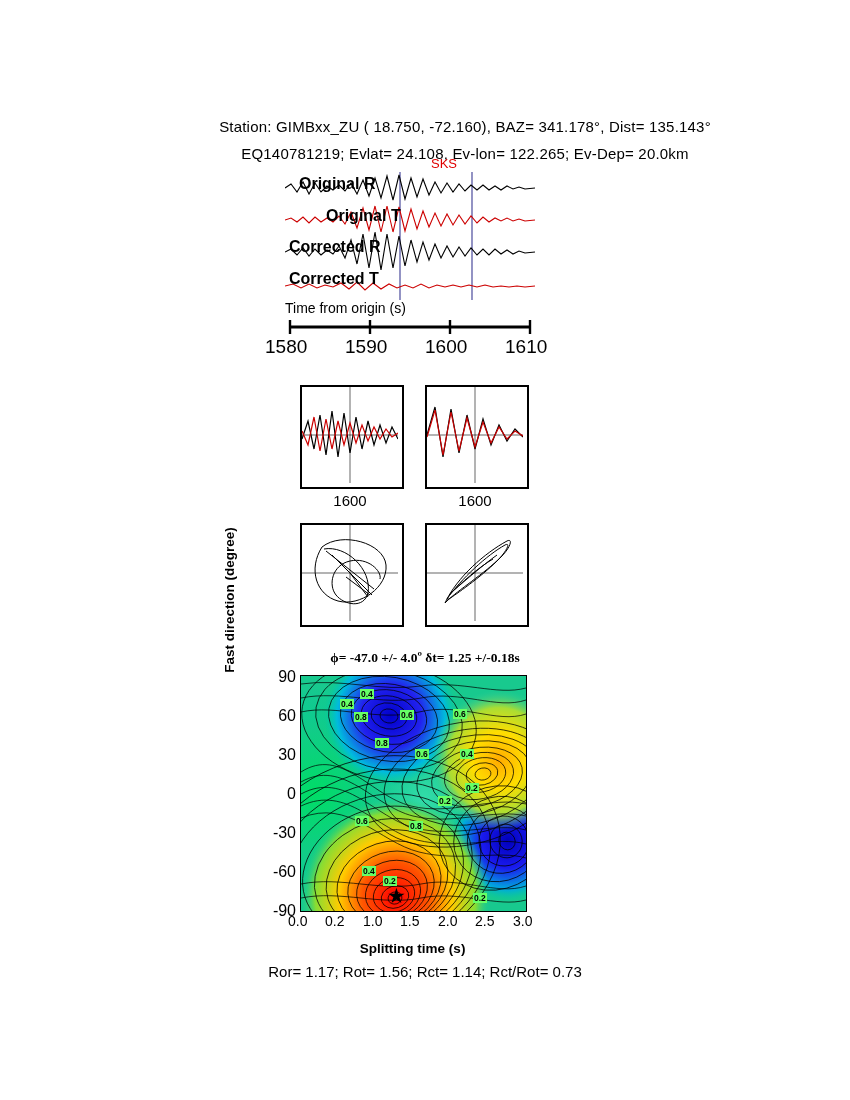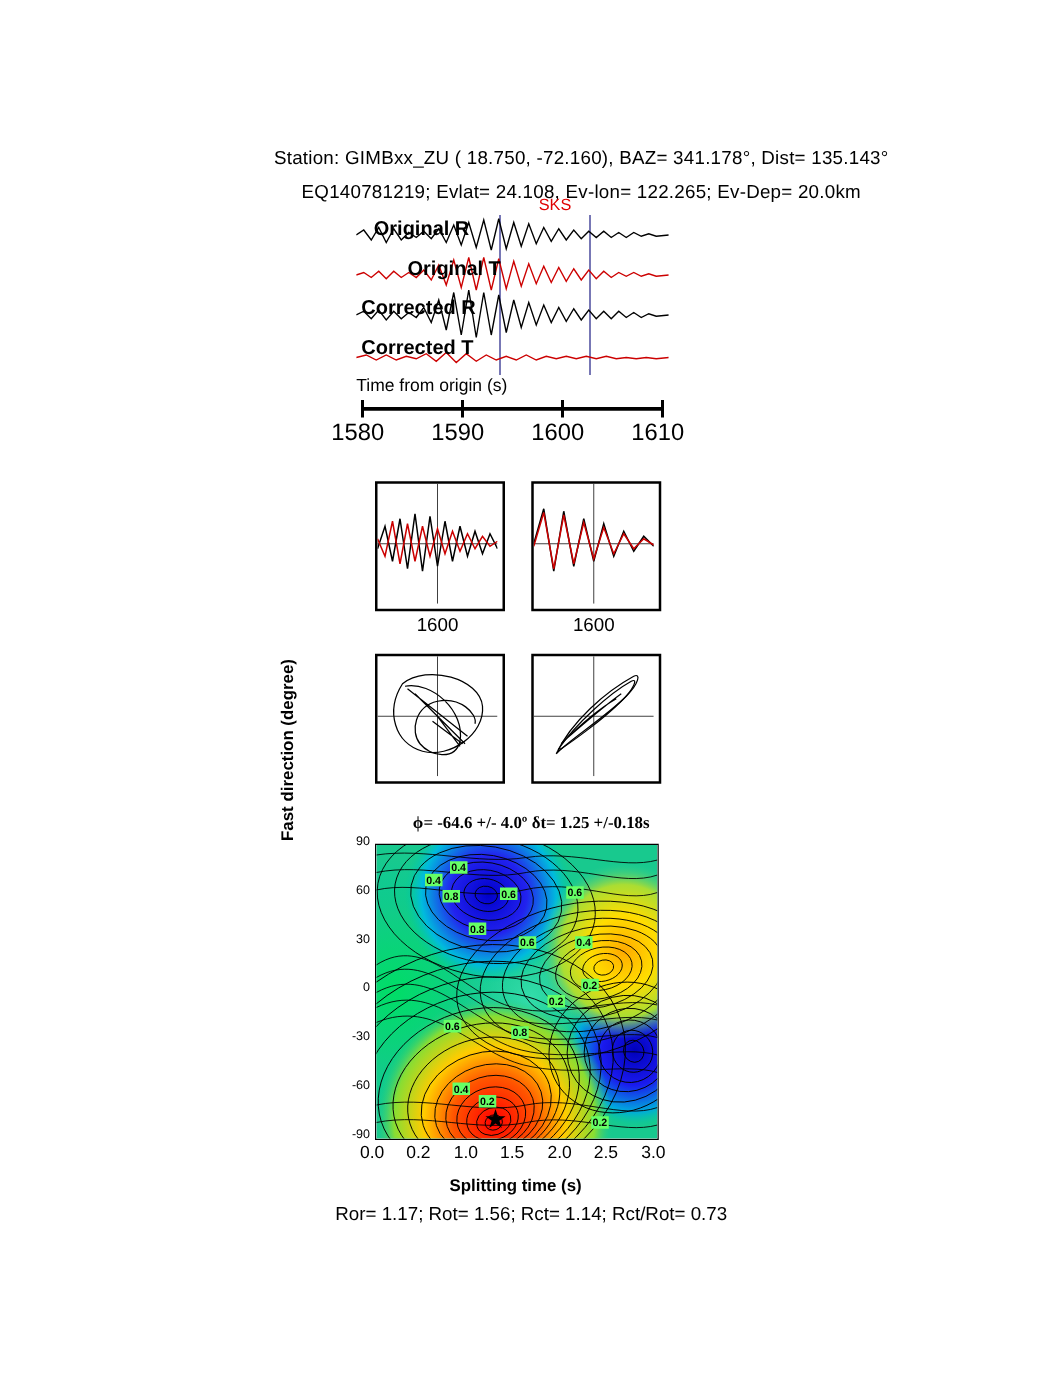--- a/index.html
+++ b/index.html
@@ -30,21 +30,21 @@
   .sp4{left:425px;top:523px;width:100px;height:100px;}
   .sp-lab{position:absolute;font-size:15px;text-align:center;width:100px;}
   .sp-lab1{left:300px;top:492px;}
   .sp-lab2{left:425px;top:492px;}
 
   
   .phi{position:absolute;left:0;top:650px;width:850px;text-align:center;font-size:13.5px;font-weight:bold;font-family:"Liberation Serif",serif;}
   .cmap{position:absolute;left:300px;top:675px;width:225px;height:235px;border:1.5px solid #000;overflow:hidden;}
   .ylab{position:absolute;left:222px;top:700px;width:200px;transform:rotate(-90deg);transform-origin:left top;text-align:center;font-size:13.5px;font-weight:bold;}
   .yticks{position:absolute;left:252px;top:668px;width:44px;height:250px;}
-  .yticks span{position:absolute;right:0;font-size:10px;}
+  .yticks span{position:absolute;right:0;font-size:16px;}
   .xticks{position:absolute;left:270px;top:913px;width:290px;height:20px;}
   .xticks span{position:absolute;font-size:14px;}
   .xlab{position:absolute;left:300px;top:941px;width:225px;text-align:center;font-size:13.5px;font-weight:bold;}
 
   .clabel{position:absolute;font-size:8.5px;font-weight:bold;color:#000;background:#6f6;padding:0 1px;line-height:10px;}
   .star{position:absolute;color:#000;font-size:21px;line-height:21px;}
 
   
   .ftr{position:absolute;left:0;top:963px;width:850px;text-align:center;font-size:15px;}
 </style>
@@ -127,21 +127,21 @@
   <div class="sp sp4">
     <svg width="96" height="96" viewBox="0 0 96 96">
       <line x1="0" y1="48" x2="96" y2="48" stroke="#000" stroke-width="0.6"></line>
       <line x1="48" y1="0" x2="48" y2="96" stroke="#000" stroke-width="0.6"></line>
       <path fill="none" stroke="#000" stroke-width="1" d="M18,78 C30,52 58,28 80,16 C86,13 84,22 74,32 C58,48 30,66 20,76 Z"></path>
       <path fill="none" stroke="#000" stroke-width="1" d="M20,74 C34,54 60,30 78,20 C84,17 80,26 70,36 C54,52 28,70 22,74 Z"></path>
       <path fill="none" stroke="#000" stroke-width="1" d="M22,70 C34,58 52,42 66,34 M26,66 C40,54 56,40 70,30"></path>
     </svg>
   </div>
 
-  <div class="phi">ϕ= -64.6 +/- 4.0º δt= 1.25 +/-0.18s</div>
+  <div class="phi">ϕ= -47.0 +/- 4.0º δt= 1.25 +/-0.18s</div>
 
   <div class="ylab">Fast direction (degree)</div>
 
   <div class="yticks">
     <span style="top:0px;">90</span>
     <span style="top:39px;">60</span>
     <span style="top:78px;">30</span>
     <span style="top:117px;">0</span>
     <span style="top:156px;">-30</span>
     <span style="top:195px;">-60</span>

